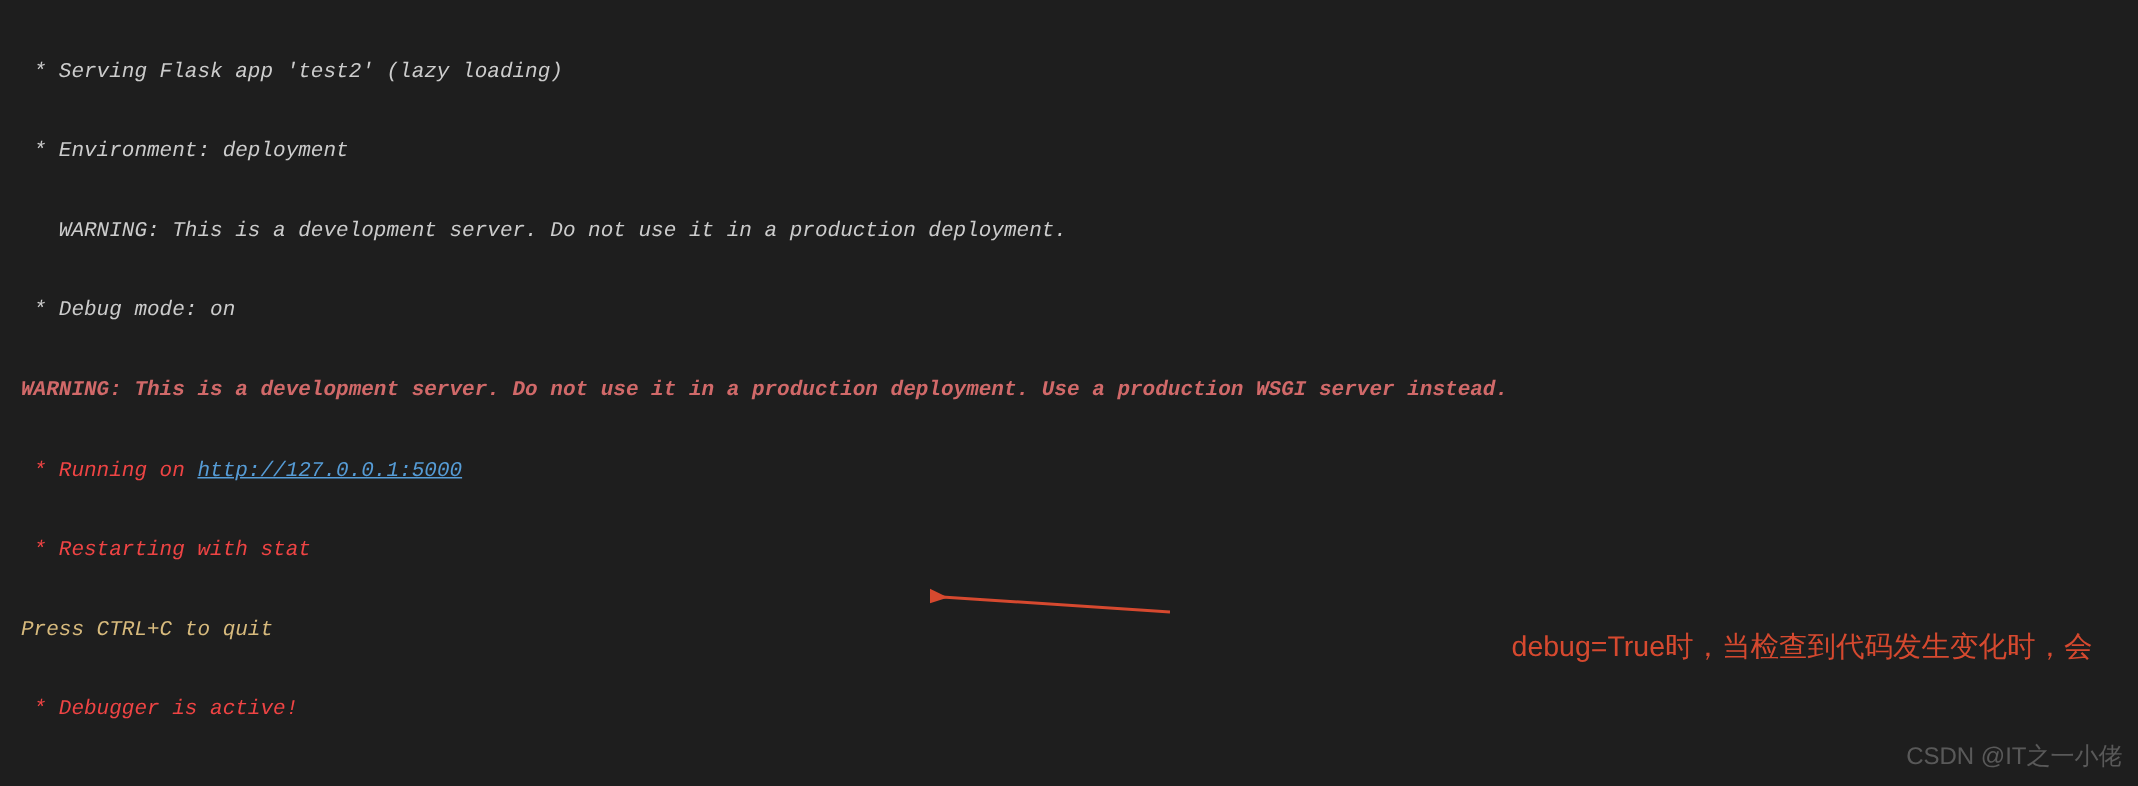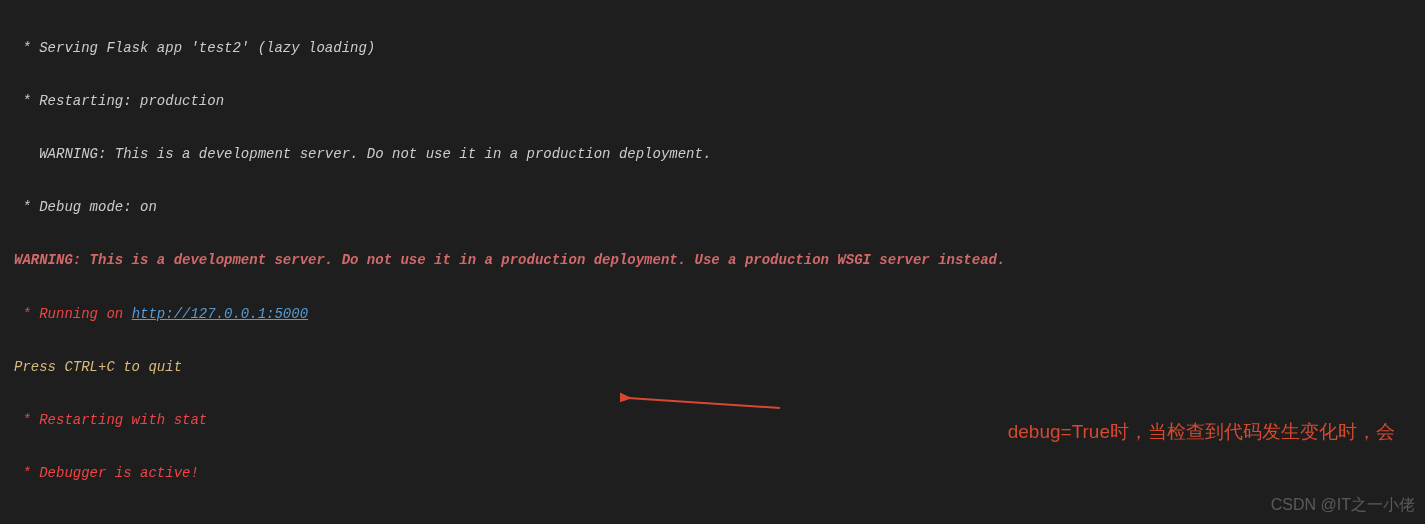--- a/index.html
+++ b/index.html
@@ -51,27 +51,27 @@
     color: rgba(200,200,200,0.35);
     font-family: "Microsoft YaHei", sans-serif;
     font-size: 16px;
   }
 </style>
 </head>
 <body>
 
 <div class="terminal">
 <span class="line gray"> * Serving Flask app 'test2' (lazy loading)</span>
-<span class="line gray"> * Restarting: production</span>
+<span class="line gray"> * Environment: deployment</span>
 <span class="line gray">   WARNING: This is a development server. Do not use it in a production deployment.</span>
 <span class="line gray"> * Debug mode: on</span>
 <span class="line red">WARNING: This is a development server. Do not use it in a production deployment. Use a production WSGI server instead.</span>
 <span class="line"><span class="crimson"> * Running on </span><span class="link">http://127.0.0.1:5000</span></span>
+<span class="line crimson"> * Restarting with stat</span>
 <span class="line yellow">Press CTRL+C to quit</span>
-<span class="line crimson"> * Restarting with stat</span>
 <span class="line crimson"> * Debugger is active!</span>
 
 
 
 
 
 </div>
 
 <svg class="arrow" viewBox="0 0 160 20">
   <defs>

